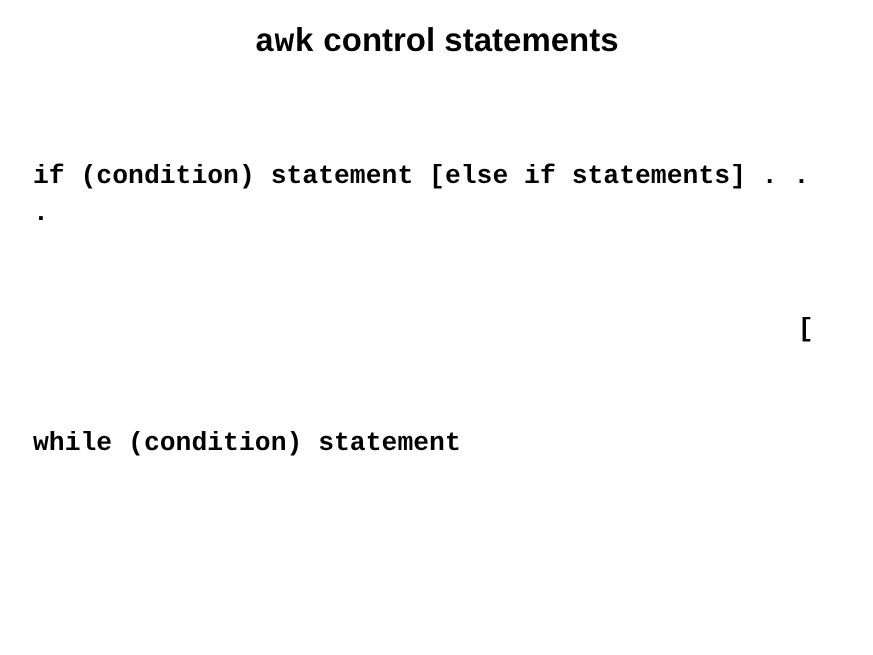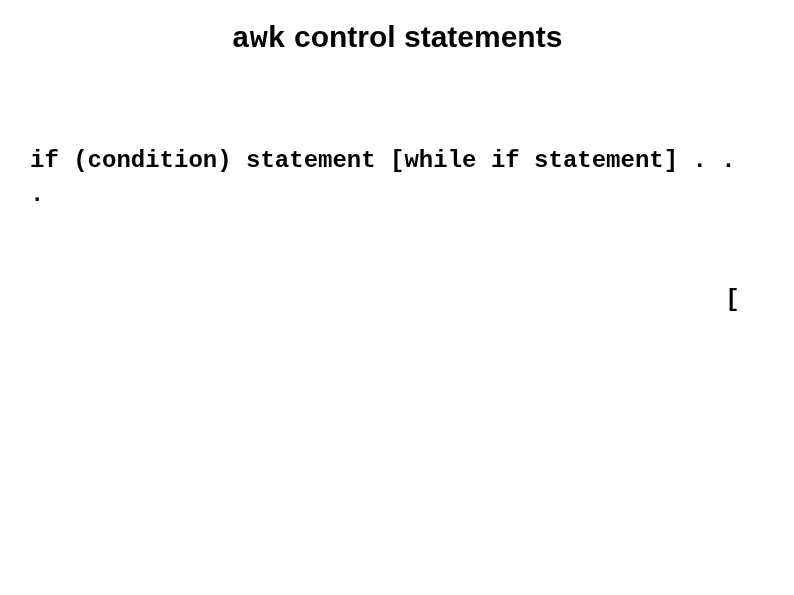--- a/index.html
+++ b/index.html
@@ -49,22 +49,23 @@
     }
   </style>
 </head>
 <body>
 
 <div class="slide">
   <div class="title">
     <span class="title-mono">awk</span><span class="title-sans"> control statements</span>
   </div>
   <div class="content">
-    <span class="line">if (condition) statement [while if statement] . . .</span>
+    <span class="line">if (condition) statement [else if statements] . . .</span>
     <span class="line-right">[ </span>
+    <span class="line">while (condition) statement</span>
     
     
     
     
     
     
     
     
     
   </div>

